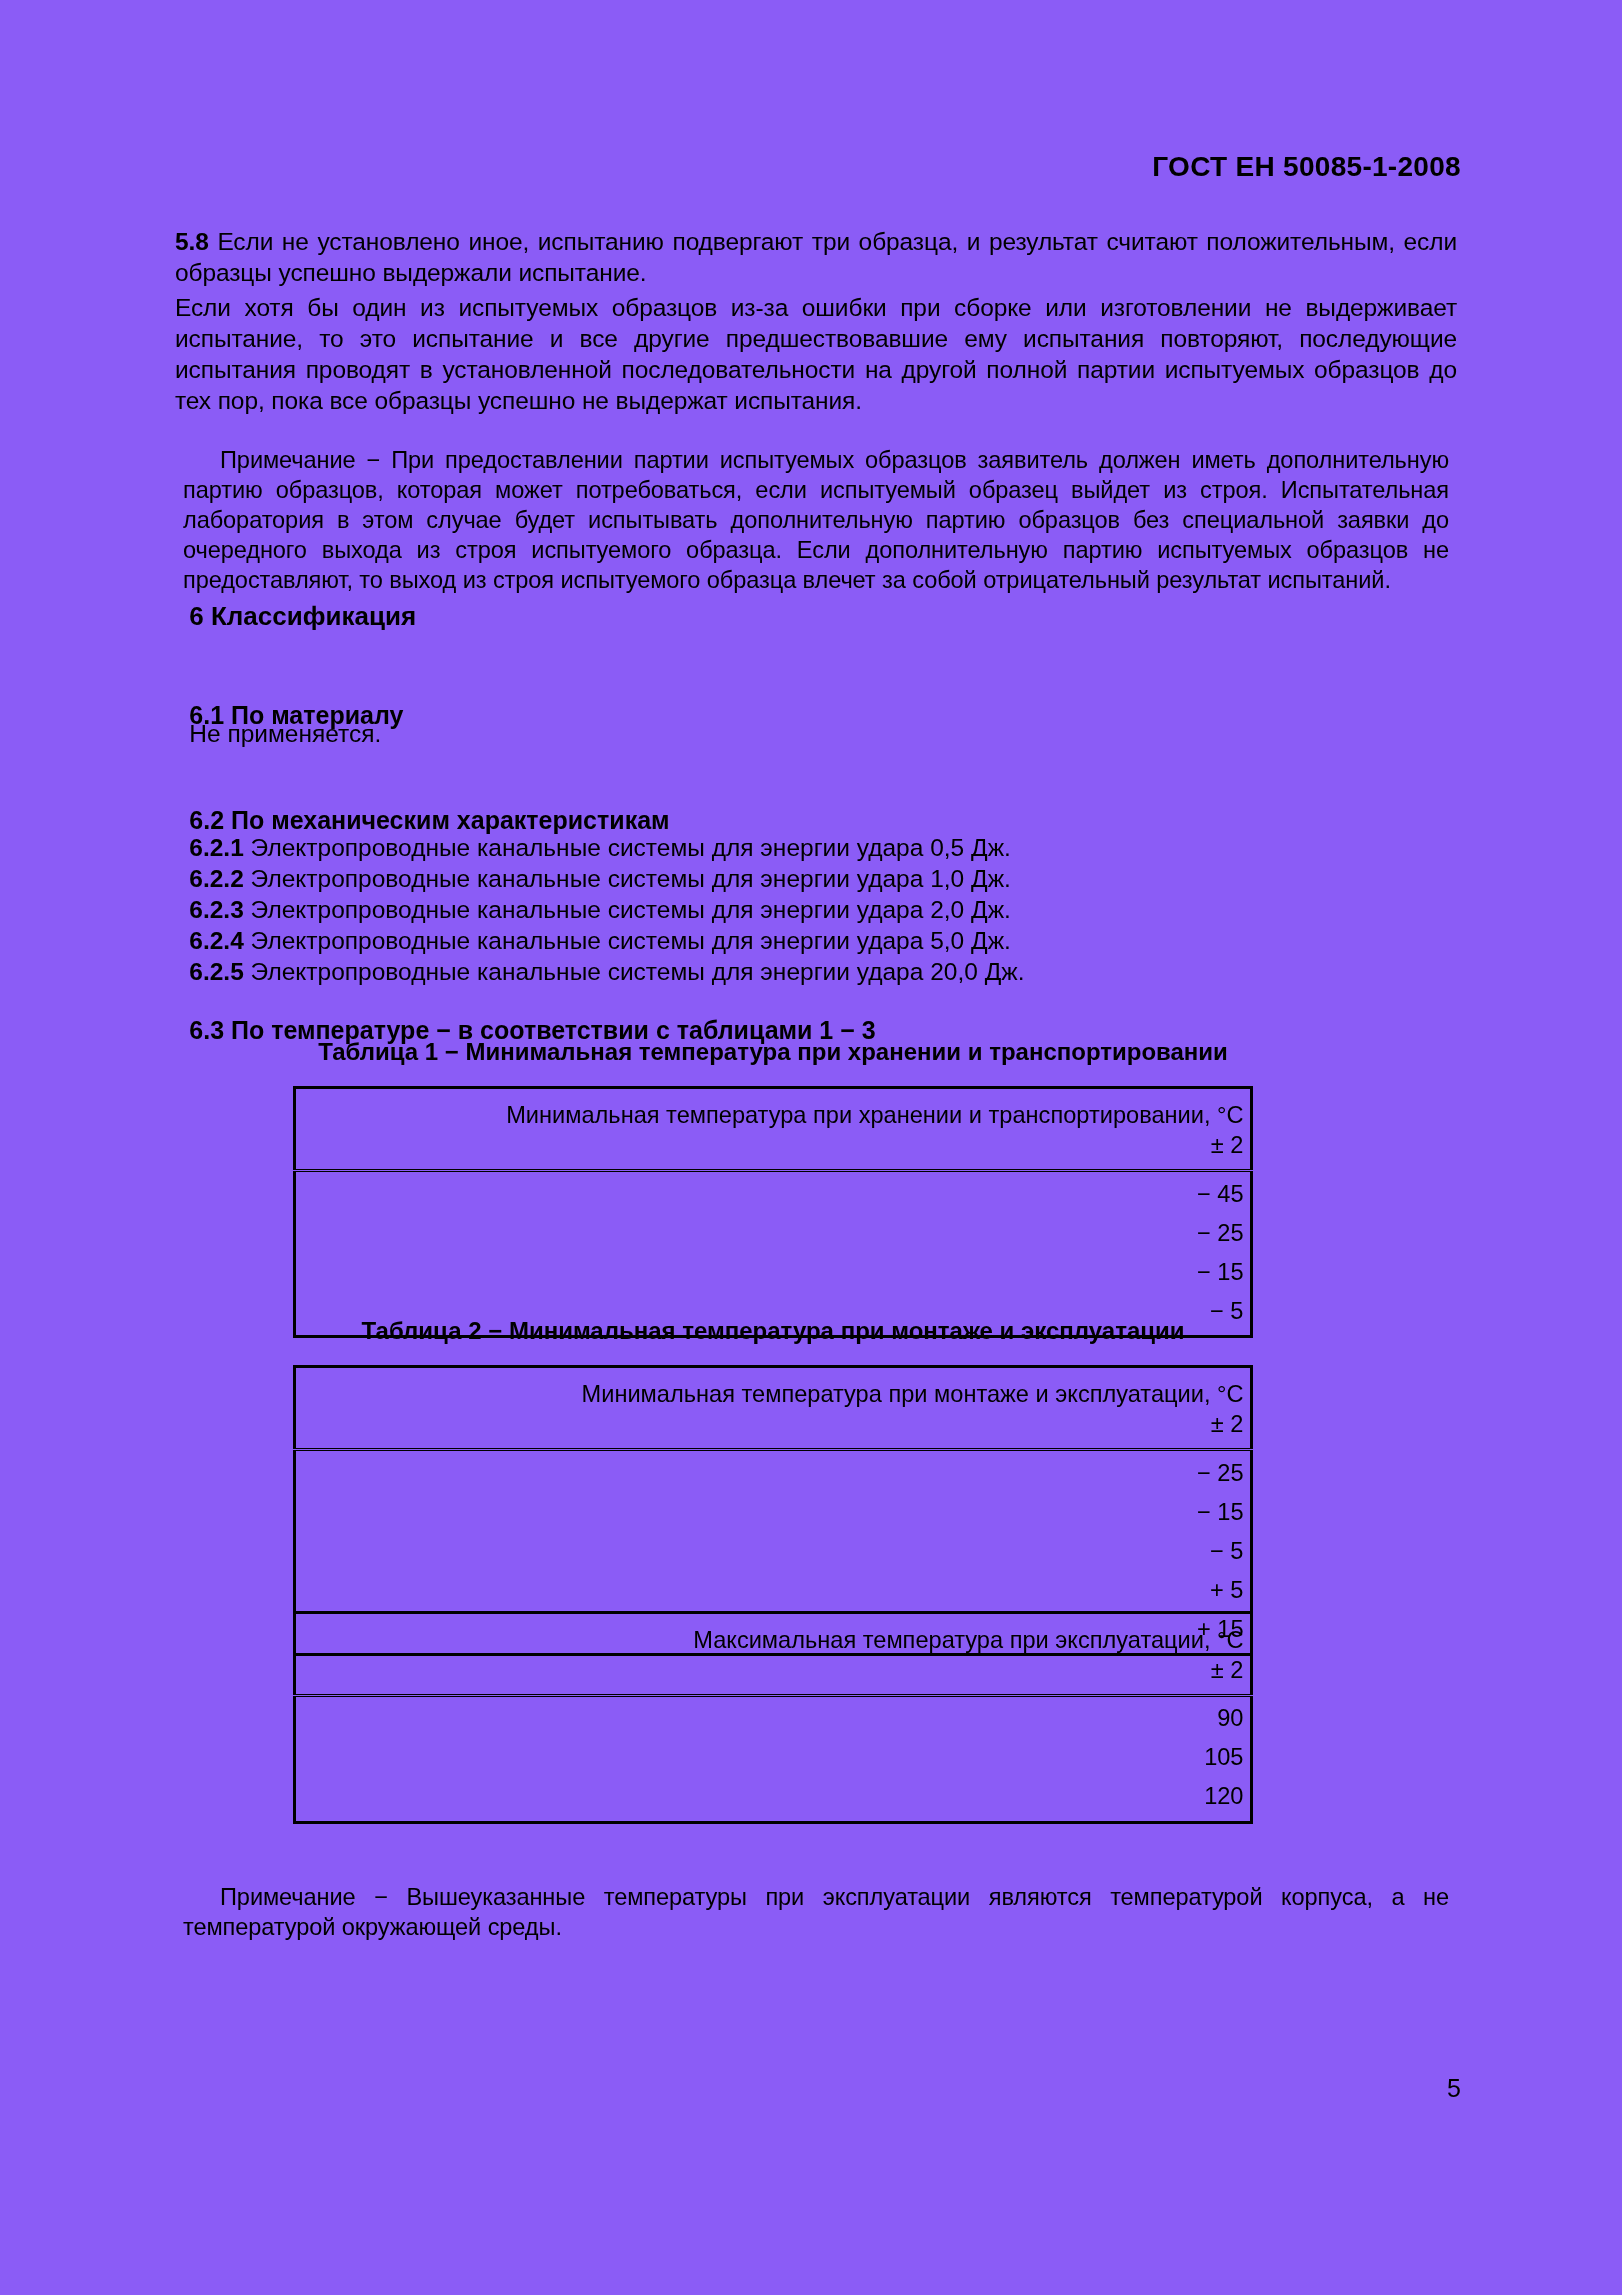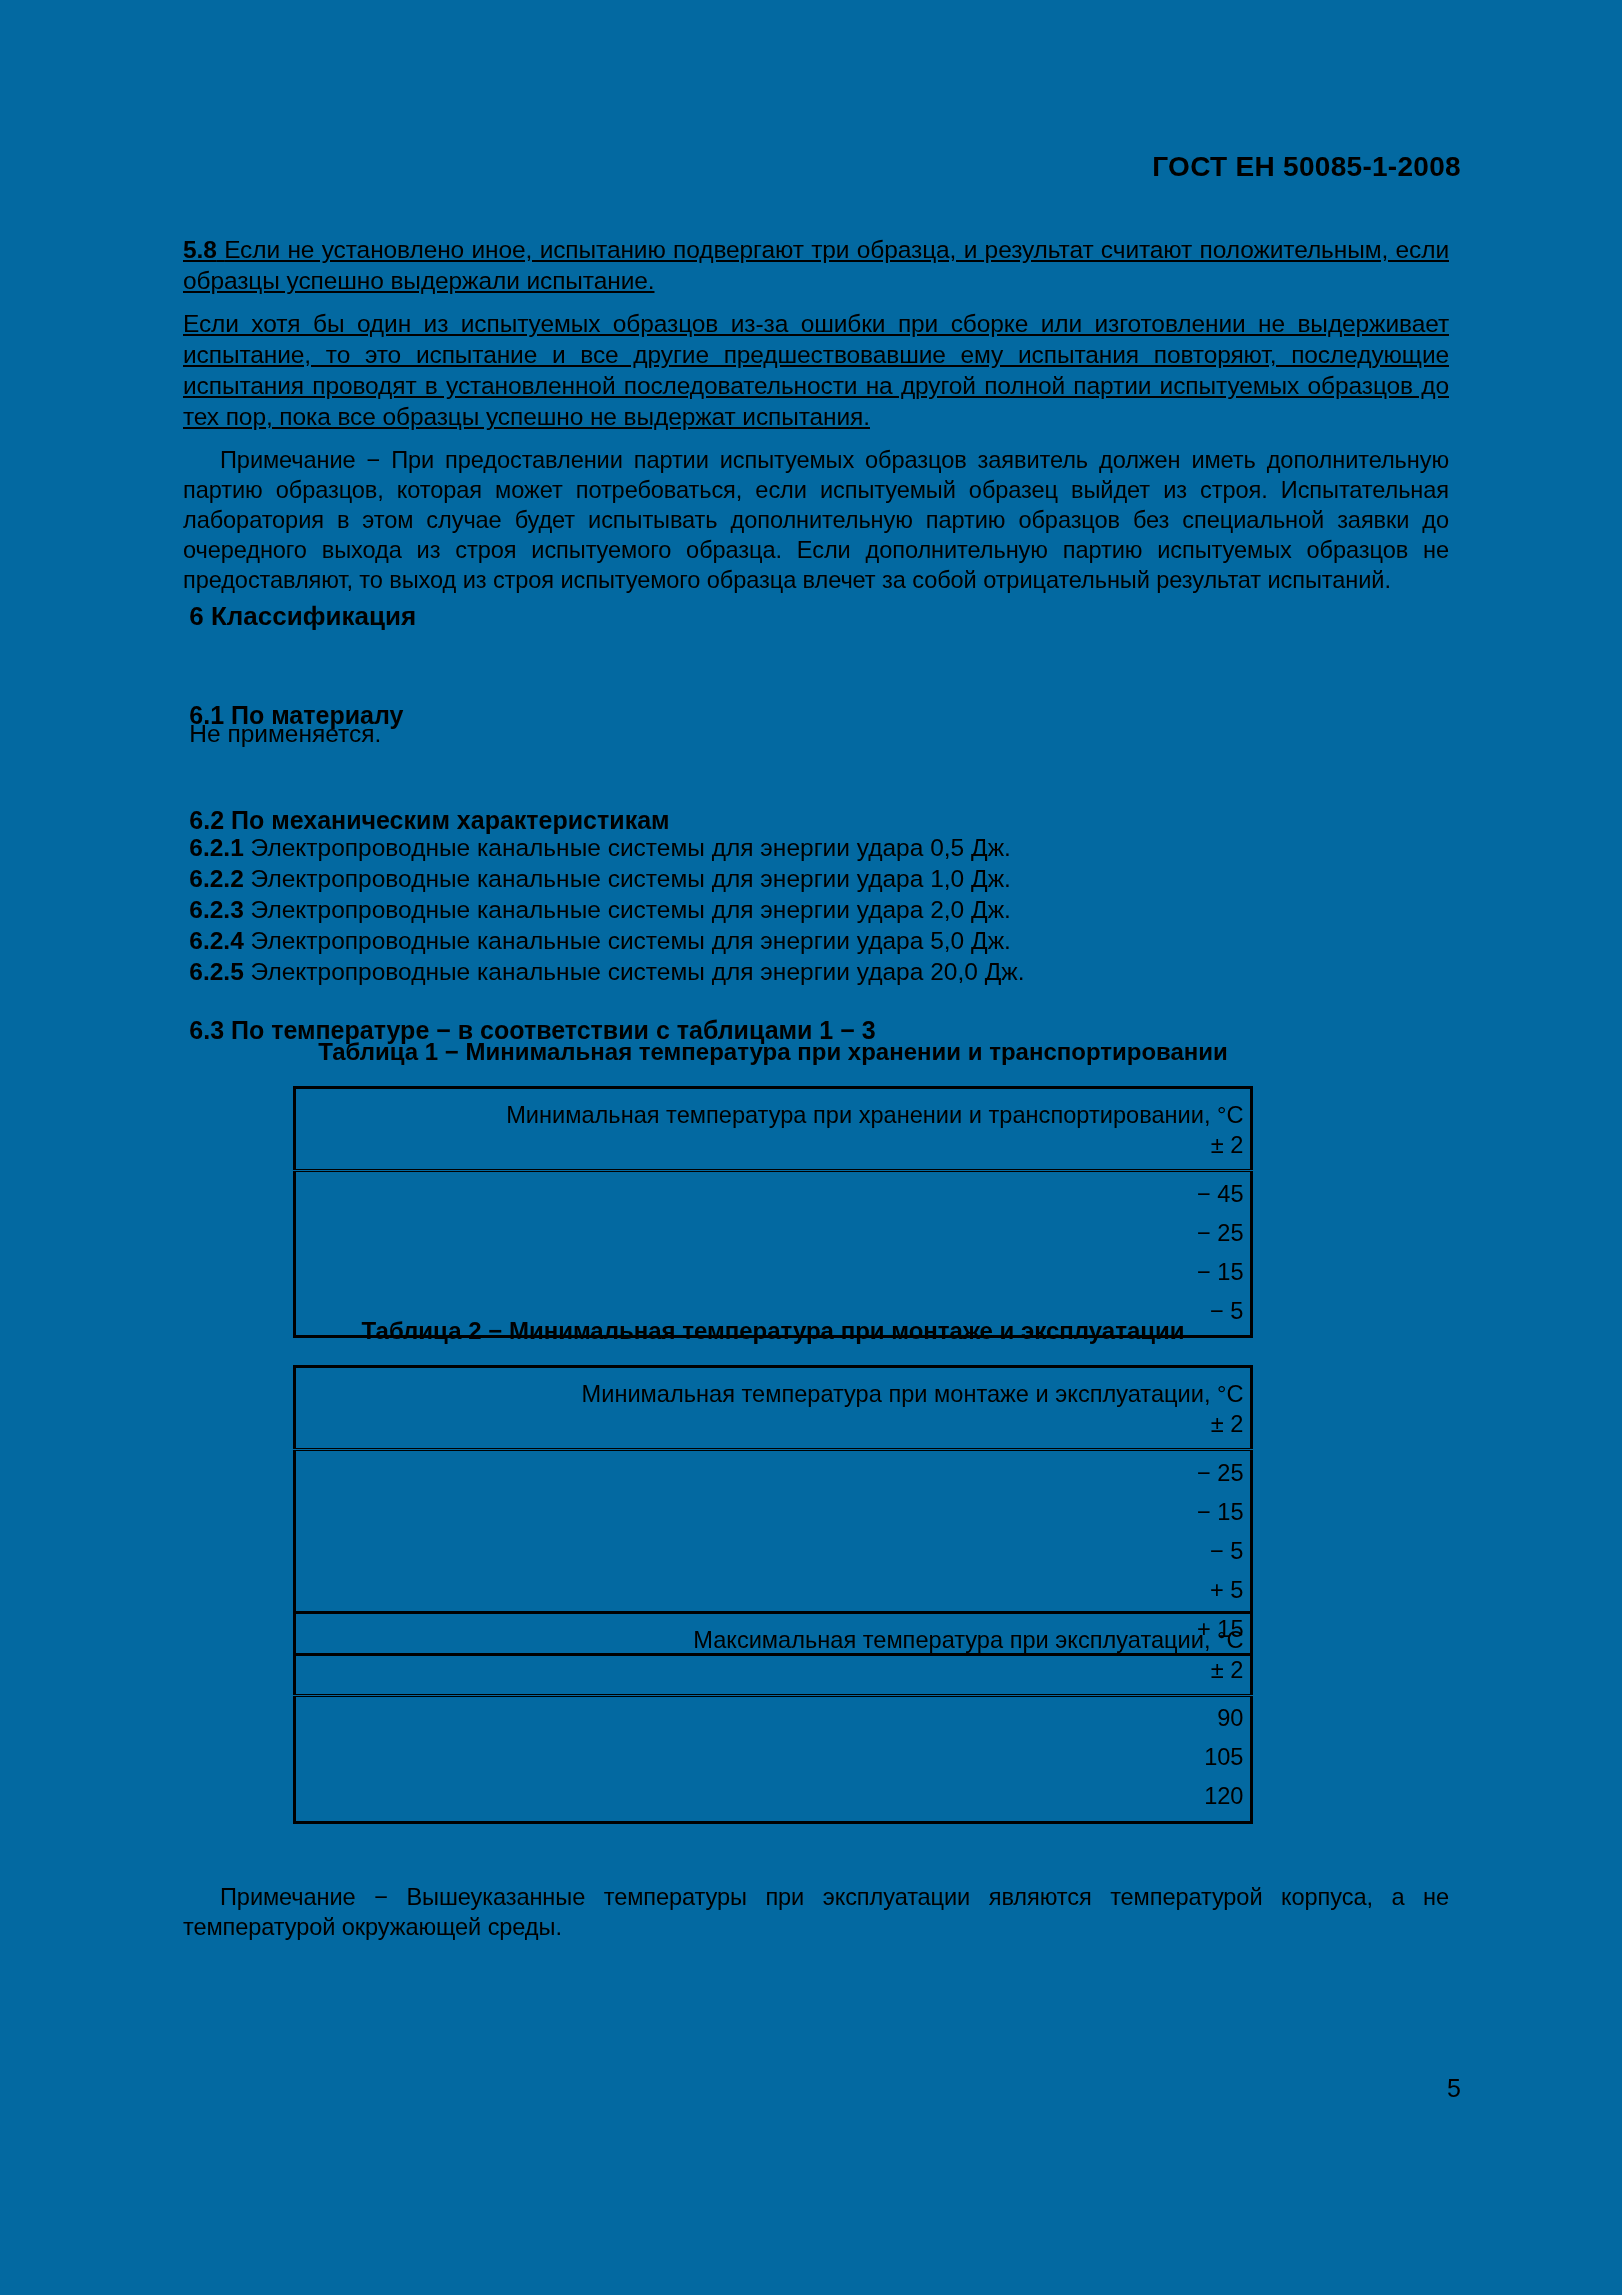--- a/index.html
+++ b/index.html
@@ -4,21 +4,21 @@
 <style>
   html, body {
     margin: 0;
     padding: 0;
     background: #ffffff;
   }
   .page {
     position: relative;
     width: 1622px;
     height: 2295px;
-    background: #0369a1;
+    background: #8b5cf6;
     font-family: "Liberation Sans", sans-serif;
     color: #000000;
     overflow: hidden;
   }
 
   
   .doc-header {
     position: absolute;
     left: 171px;
     top: 152px;
@@ -35,23 +35,22 @@
     position: absolute;
     left: 171px;
     width: 1290px;
     font-size: 24.5px;
     line-height: 31px;
     text-align: justify;
     text-justify: inter-word;
     letter-spacing: -0.1px;
   }
   .body-block p {
-    margin: 12px;
+    margin: 4px;
     text-indent: 0;
-    text-decoration: underline;
   }
   .p-indent { text-indent: 37px; }
   .b { font-weight: bold; }
 
   .note-block {
     position: absolute;
     left: 171px;
     width: 1290px;
     font-size: 23.6px;
     line-height: 30px;

